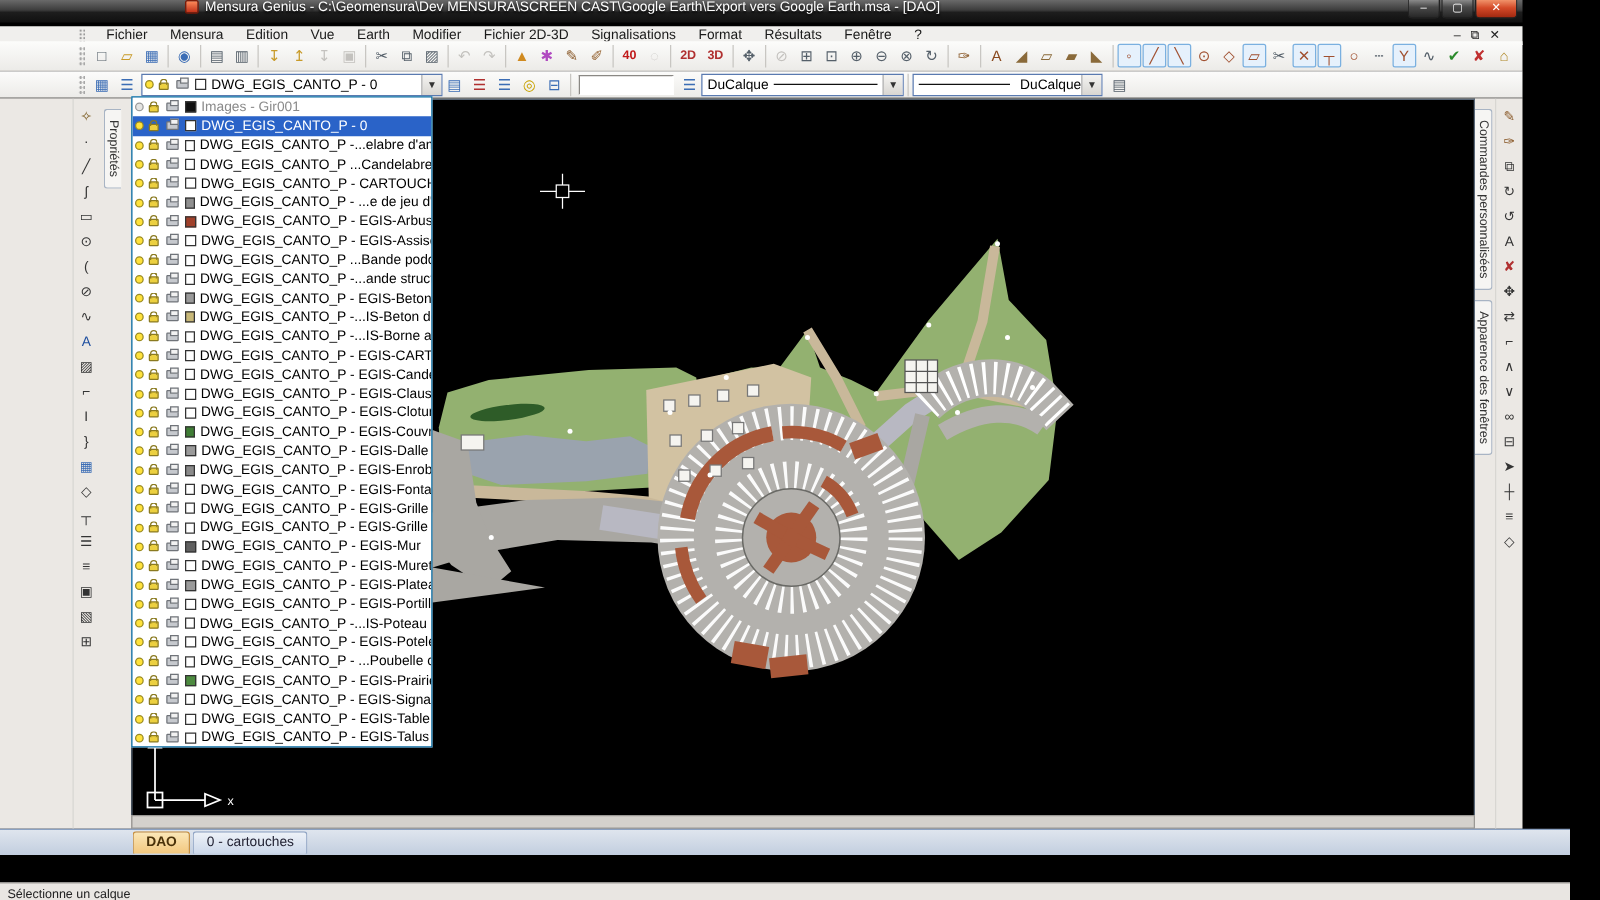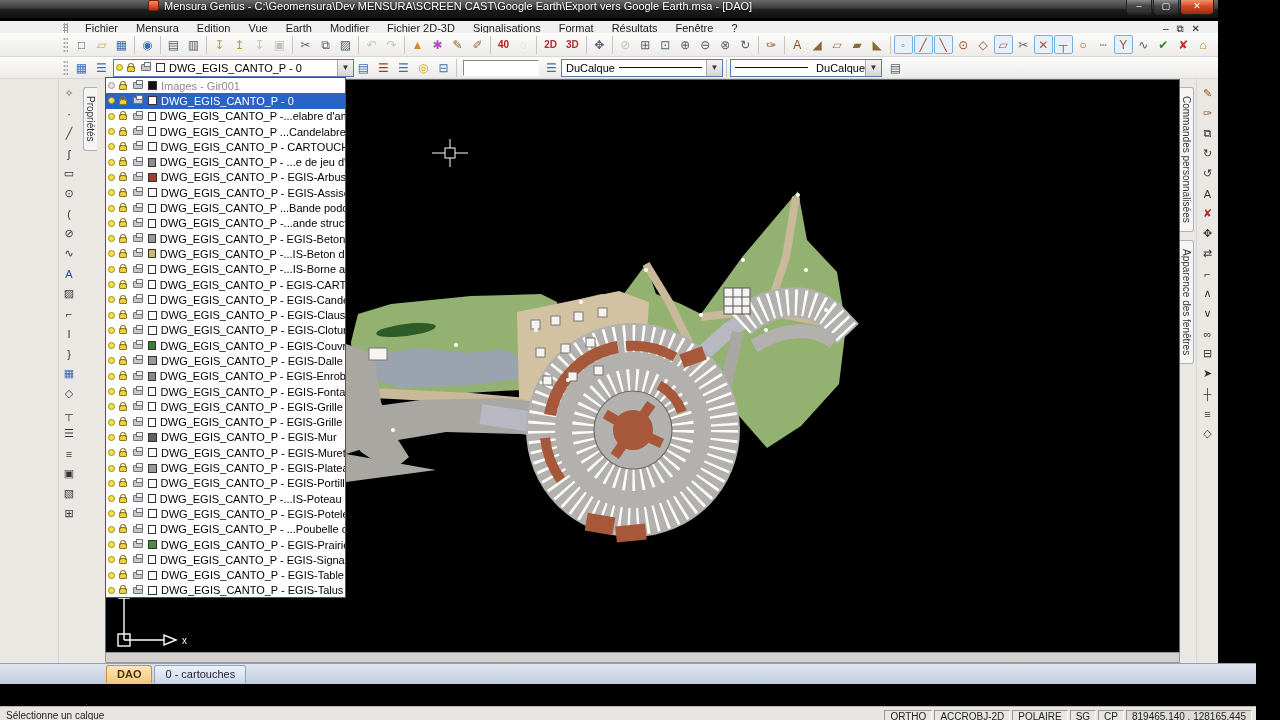--- a/index.html
+++ b/index.html
@@ -709,23 +709,15 @@
     </div>
 
   <div class="tabbar" id="doc-tabs">
       <div class="dtab active">DAO</div>
       <div class="dtab">0 - cartouches</div>
     </div>
 
 
   <div class="statusbar">
     <span class="status-msg">Sélectionne un calque</span>
-    <div class="status-right" id="status-fields">
-        <span class="sfield">ORTHO</span>
-        <span class="sfield">ACCROBJ-2D</span>
-        <span class="sfield">POLAIRE</span>
-        <span class="sfield">SG</span>
-        <span class="sfield">CP</span>
-        <span class="sfield scoords">819465.140 , 128165.445</span>
-      </div>
   </div>
 
 </div>
 
 </body></html>

